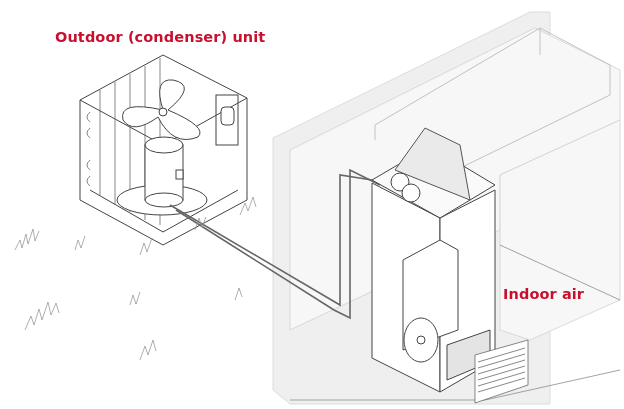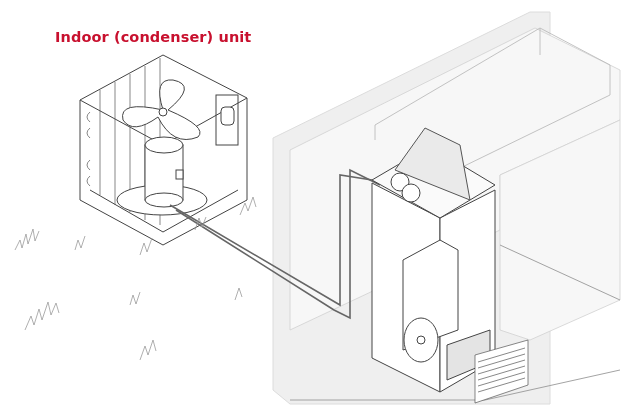--- a/index.html
+++ b/index.html
@@ -99,16 +99,17 @@
     <path d="M75,250 l3,-10 l3,8 l4,-12"></path>
     <path d="M140,255 l4,-12 l3,9 l5,-14"></path>
     <path d="M130,305 l3,-10 l3,9 l4,-12"></path>
     <path d="M140,360 l5,-14 l3,9 l5,-15 l3,11"></path>
     <path d="M195,230 l4,-12 l3,9 l4,-10"></path>
     <path d="M240,215 l5,-12 l3,8 l5,-14 l3,10"></path>
     <path d="M235,300 l4,-12 l3,9"></path>
   </g>
 </svg>
 
-<div id="lbl-outdoor" class="label">Indoor (condenser) unit</div>
+<div id="lbl-outdoor" class="label">Outdoor (condenser) unit</div>
 <div id="lbl-indoor" class="label">
+  <div>Indoor air</div>
 </div>
 </div>
 
 </body></html>

